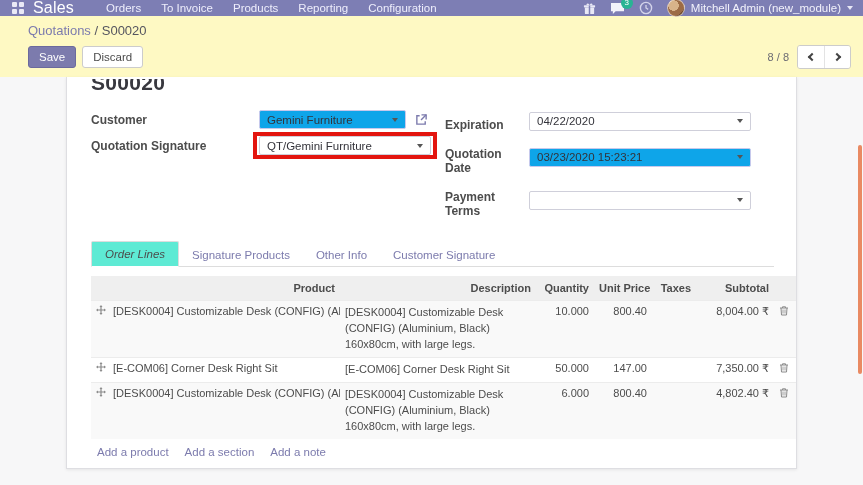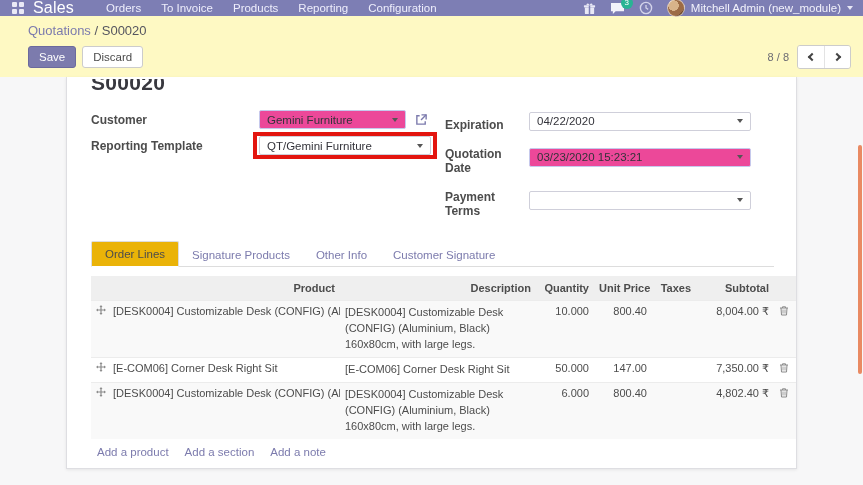--- a/index.html
+++ b/index.html
@@ -50,32 +50,32 @@
   .sheet-title { font-size:21px; font-weight:bold; color:#38383f; margin-top:-8px; letter-spacing:.3px; }
 
   .form-grid { display:flex; margin-top:14px; }
   .fcol-left { width:348px; }
   .fcol-right { flex:1; padding-left:6px; }
   .frow { display:flex; align-items:center; margin-bottom:7px; position:relative; }
   .flabel { font-weight:bold; font-size:12px; color:#4c4c4c; }
   .fcol-left .flabel { width:168px; }
   .fcol-right .flabel { width:84px;margin-top:8px; }
   .field { height:19px; border:1px solid #cfcfda; border-radius:2px; background:#fff; display:flex; align-items:center; padding:0 7px; font-size:11.5px; color:#33333a; position:relative; }
-  .field.lav { background:#ec4899; border-color:#c6c9ec; }
+  .field.lav { background:#0ea5e9; border-color:#c6c9ec; }
   .field .caret { margin-left:auto; width:0; height:0; border-left:3px solid transparent; border-right:3px solid transparent; border-top:4px solid #555; }
   .w-customer { width:147px; }
   .w-template { width:172px; }
   .fcol-right .field { width:222px; }
   .red-box { position:absolute; left:162px; top:-4px; width:184px; height:27px; border:4px solid #e3150f; pointer-events:none; }
   .ext-link { margin-left:9px; cursor:pointer; display:inline-flex; }
 
   
   .tabs { display:flex; margin-top:16px; border-bottom:1px solid #ddd; align-items:flex-end; }
   .tab { font-size:11.5px; padding:6px 13px; cursor:pointer; color:#7c7bad; margin-bottom:-1px; }
-  .tab.active { color:#4c4c4c; background:#eab308; border:1px solid #ddd; border-bottom:1px solid #fff; border-radius:2px 2px 0 0; }
+  .tab.active { color:#4c4c4c; background:#5eead4; border:1px solid #ddd; border-bottom:1px solid #fff; border-radius:2px 2px 0 0;font-style:italic; }
 
   
   table.lines { width:100%; border-collapse:collapse; table-layout:fixed; font-size:11px; margin-top:9px; }
   .lines th { background:#efefef; font-weight:bold; color:#4c4c4c; text-align:right; padding:5px 5px; cursor:pointer; overflow:hidden; white-space:nowrap; }
   .lines td { padding:4px 5px; vertical-align:top; border-top:1px solid #ececec; overflow:hidden; }
   .lines tr.striped td { background:#f9f9f9; }
   .num { text-align:right; }
   .col-handle { width:17px; }
   .col-product { width:232px; }
   .col-desc { width:196px; }
@@ -198,21 +198,21 @@
           </span>
           <span class="ext-link">
             <svg width="13" height="13" viewBox="0 0 14 14">
                 <path d="M5 3 H2 V12 H11 V9" fill="none" stroke="#7c7bad" stroke-width="1.5"></path>
                 <path d="M7 2 H12 V7" fill="none" stroke="#7c7bad" stroke-width="1.5"></path>
                 <path d="M12 2 L6.5 7.5" stroke="#7c7bad" stroke-width="1.5"></path>
               </svg>
           </span>
         </div>
         <div class="frow">
-          <span class="flabel">Reporting Template</span>
+          <span class="flabel">Quotation Signature</span>
           <span class="field w-template">
             <span>QT/Gemini Furniture</span>
             <span class="caret"></span>
           </span>
           <span class="red-box"></span>
         </div>
       </div>
       <div class="fcol-right">
         <div class="frow">
           <span class="flabel">Expiration</span>

